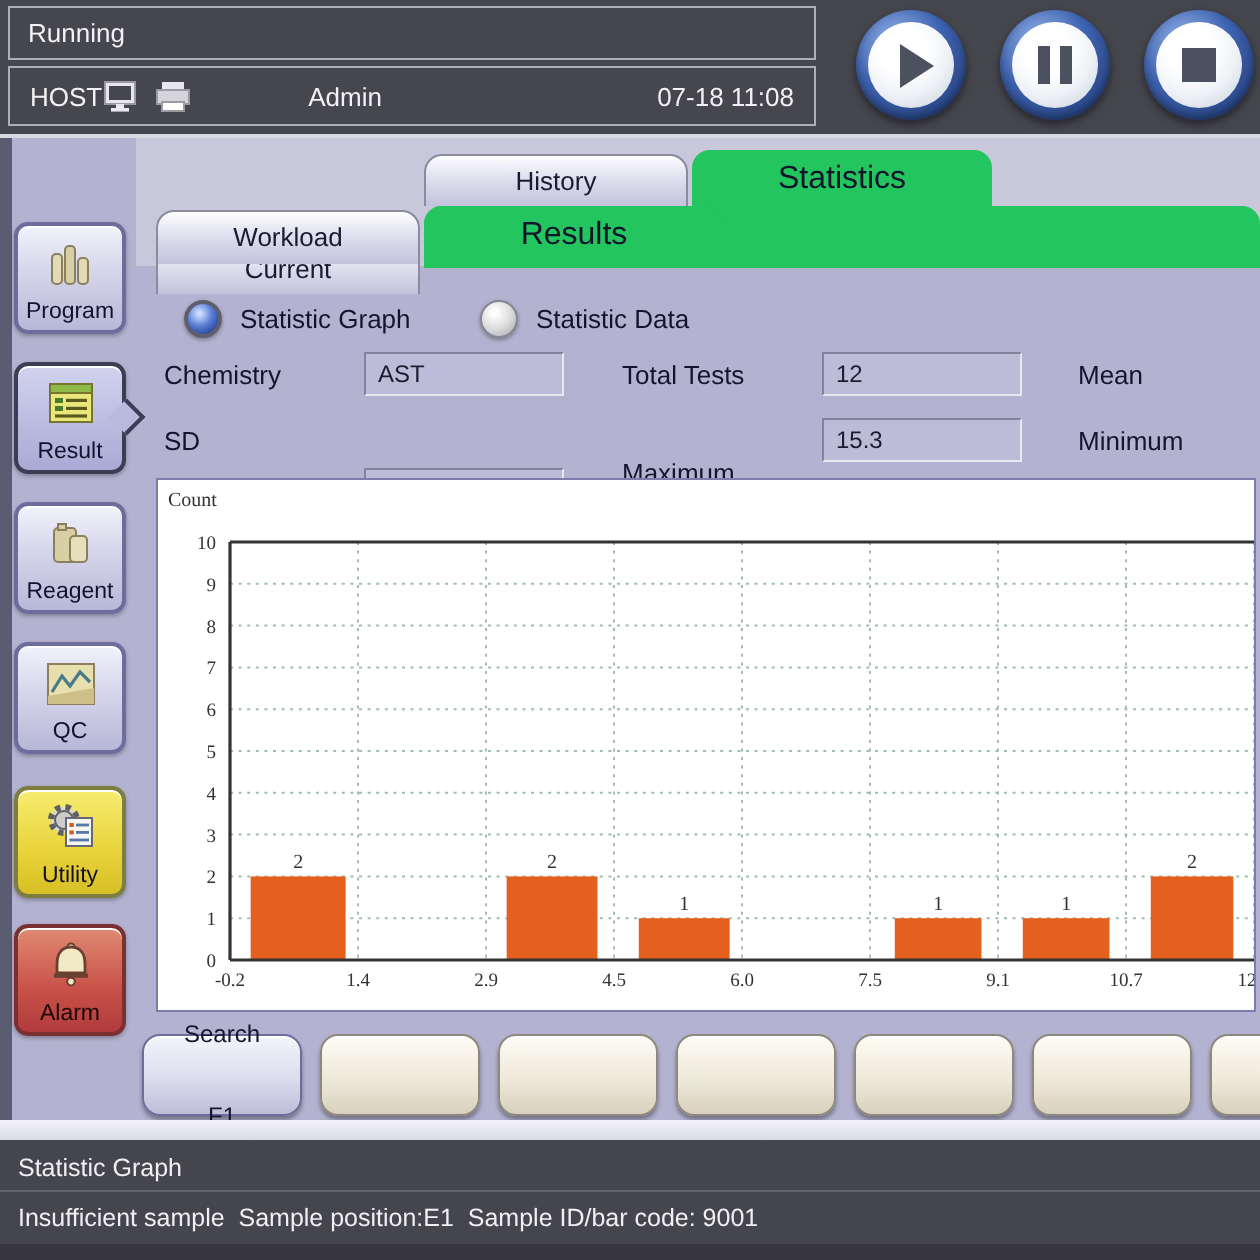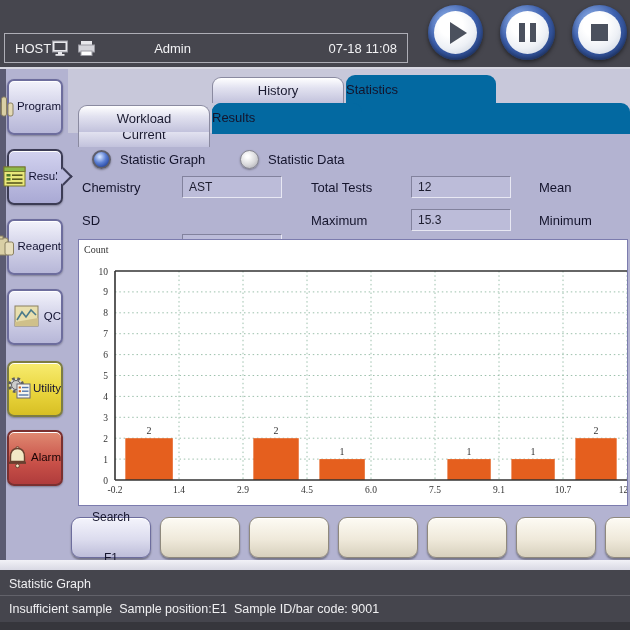--- a/index.html
+++ b/index.html
@@ -30,36 +30,36 @@
   
   .main{position:absolute;left:0;top:67px;width:630px;height:503px;background:#b3b3d1;border-top:2px solid #d8d8e2;}
   .left-strip{position:absolute;left:0;top:0;width:6px;height:503px;background:#5b5b72;}
   .strip-bg{position:absolute;left:68px;top:0;width:562px;height:64px;background:#c8c8da;}
   .panel-bg{position:absolute;left:68px;top:64px;width:562px;height:439px;background:#b3b3d1;}
 
   
   .side-btn{position:absolute;left:7px;width:56px;height:56px;border-radius:7px;cursor:pointer;
     border:2px solid #6d6d9d;background:linear-gradient(180deg,#f2f2fb 0%,#d5d5ea 45%,#b7b7d8 100%);
     box-shadow:inset 0 1px 0 #fff,0 1px 2px rgba(0,0,0,.3);
-    display:flex;flex-direction:row;align-items:center;justify-content:flex-end;padding-bottom:2px;}
+    display:flex;flex-direction:column;align-items:center;justify-content:flex-end;padding-bottom:2px;margin-top:32px;}
   .side-btn .ic{flex:1;display:flex;align-items:center;justify-content:center;}
   .side-btn .lbl{font-size:11.5px;color:#121230;line-height:13px;}
   .side-btn.active{border:2px solid #3c3c55;background:linear-gradient(180deg,#d2d2ef,#a9a9d4);}
   .side-btn.active .notch{position:absolute;right:-9px;top:50%;margin-top:-7px;width:13px;height:13px;
     background:#b9b9dd;border-top:2px solid #3c3c55;border-right:2px solid #3c3c55;transform:rotate(45deg);}
   .side-btn.yellow{background:linear-gradient(180deg,#f7ec70 0%,#e8d33a 60%,#d7bf24 100%);border-color:#7d7d42;}
   .side-btn.red{background:linear-gradient(180deg,#e08a72 0%,#c85048 60%,#b03c3c 100%);border-color:#7a3030;}
   .side-btn.red .lbl{color:#1c0505;}
 
   
   .tab{position:absolute;height:26px;border:1px solid #8a8aa0;border-bottom:none;border-radius:9px 9px 0 0;cursor:pointer;
     background:linear-gradient(180deg,#ffffff 0%,#e2e2f0 40%,#c2c2dc 100%);
     text-align:center;line-height:25px;font-size:13px;color:#1a1a30;}
-  .tab-active{position:absolute;background:#0369a1;border-radius:9px 9px 0 0;text-align:left;
-    font-size:13px;color:#14142c;cursor:pointer;}
+  .tab-active{position:absolute;background:#22c55e;border-radius:9px 9px 0 0;text-align:center;
+    font-size:16px;color:#14142c;cursor:pointer;}
 
   
   .radio-item{position:absolute;display:flex;align-items:center;gap:9px;cursor:pointer;}
   .radio{width:19px;height:19px;border-radius:50%;border:1px solid #85858f;
     background:radial-gradient(circle at 38% 32%,#fdfdfd 10%,#d8d8da 55%,#a2a2aa 100%);
     box-shadow:0 1px 2px rgba(0,0,0,.35);}
   .radio.active{border:2px solid #5e5e6c;
     background:radial-gradient(circle at 38% 32%,#cfe0ff 5%,#5b7fd4 45%,#1f3f9a 85%);}
   .radio-item .txt{font-size:13px;color:#14142c;}
 
@@ -90,20 +90,23 @@
   .status-l2{position:absolute;left:0;top:27px;width:630px;height:24px;line-height:24px;padding-left:9px;
     color:#f0f0f2;font-size:12.5px;white-space:pre;}
   .status-bottom{position:absolute;left:0;top:52px;width:630px;height:8px;background:#36363c;}
 </style>
 </head>
 <body>
 
 <div class="screen">
 
   <div class="top-bar">
+    <div class="tb-box status-box">
+      <span>Running</span>
+    </div>
     <div class="tb-box host-box">
       <span class="host-label">HOST</span>
       <svg width="20" height="17" viewBox="0 0 20 17">
         <rect x="1.5" y="1" width="15" height="11" fill="#e8e8ec" stroke="#9a9aa2"></rect>
         <rect x="3.5" y="3" width="11" height="7" fill="#46464e"></rect>
         <rect x="7" y="12" width="4" height="2" fill="#e8e8ec"></rect>
         <rect x="4.5" y="14" width="9" height="1.8" fill="#e8e8ec"></rect>
       </svg>
       <svg width="19" height="17" viewBox="0 0 19 17">
         <rect x="4" y="1" width="11" height="4" fill="#e8e8ec"></rect>
@@ -245,21 +248,21 @@
     </div>
 
     <div class="flabel" style="left:82px;top:111px;">Chemistry</div>
     <div class="fbox" style="left:182px;top:107px;">AST</div>
     <div class="flabel" style="left:311px;top:111px;">Total Tests</div>
     <div class="fbox" style="left:411px;top:107px;">12</div>
     <div class="flabel" style="left:539px;top:111px;">Mean</div>
 
     <div class="flabel" style="left:82px;top:144px;">SD</div>
     <div class="fbox" style="left:182px;top:140px;margin-top:25px;">5.679</div>
-    <div class="flabel" style="left:311px;top:144px;">Maximum</div>
+    <div class="flabel" style="left:311px;top:160px;">Maximum</div>
     <div class="fbox" style="left:411px;top:140px;">15.3</div>
     <div class="flabel" style="left:539px;top:144px;">Minimum</div>
 
     <div class="chart-panel">
       <svg id="chart-svg" width="548" height="265" viewBox="0 0 548 265">
           <line x1="100.00000000000001" y1="31" x2="100.00000000000001" y2="240" stroke="#9cc0ac" stroke-width="1" stroke-dasharray="1.5 2.8"></line>
           <line x1="164.00000000000003" y1="31" x2="164.00000000000003" y2="240" stroke="#9cc0ac" stroke-width="1" stroke-dasharray="1.5 2.8"></line>
           <line x1="228.00000000000003" y1="31" x2="228.00000000000003" y2="240" stroke="#9cc0ac" stroke-width="1" stroke-dasharray="1.5 2.8"></line>
           <line x1="292.00000000000006" y1="31" x2="292.00000000000006" y2="240" stroke="#9cc0ac" stroke-width="1" stroke-dasharray="1.5 2.8"></line>
           <line x1="356.00000000000006" y1="31" x2="356.00000000000006" y2="240" stroke="#9cc0ac" stroke-width="1" stroke-dasharray="1.5 2.8"></line>

